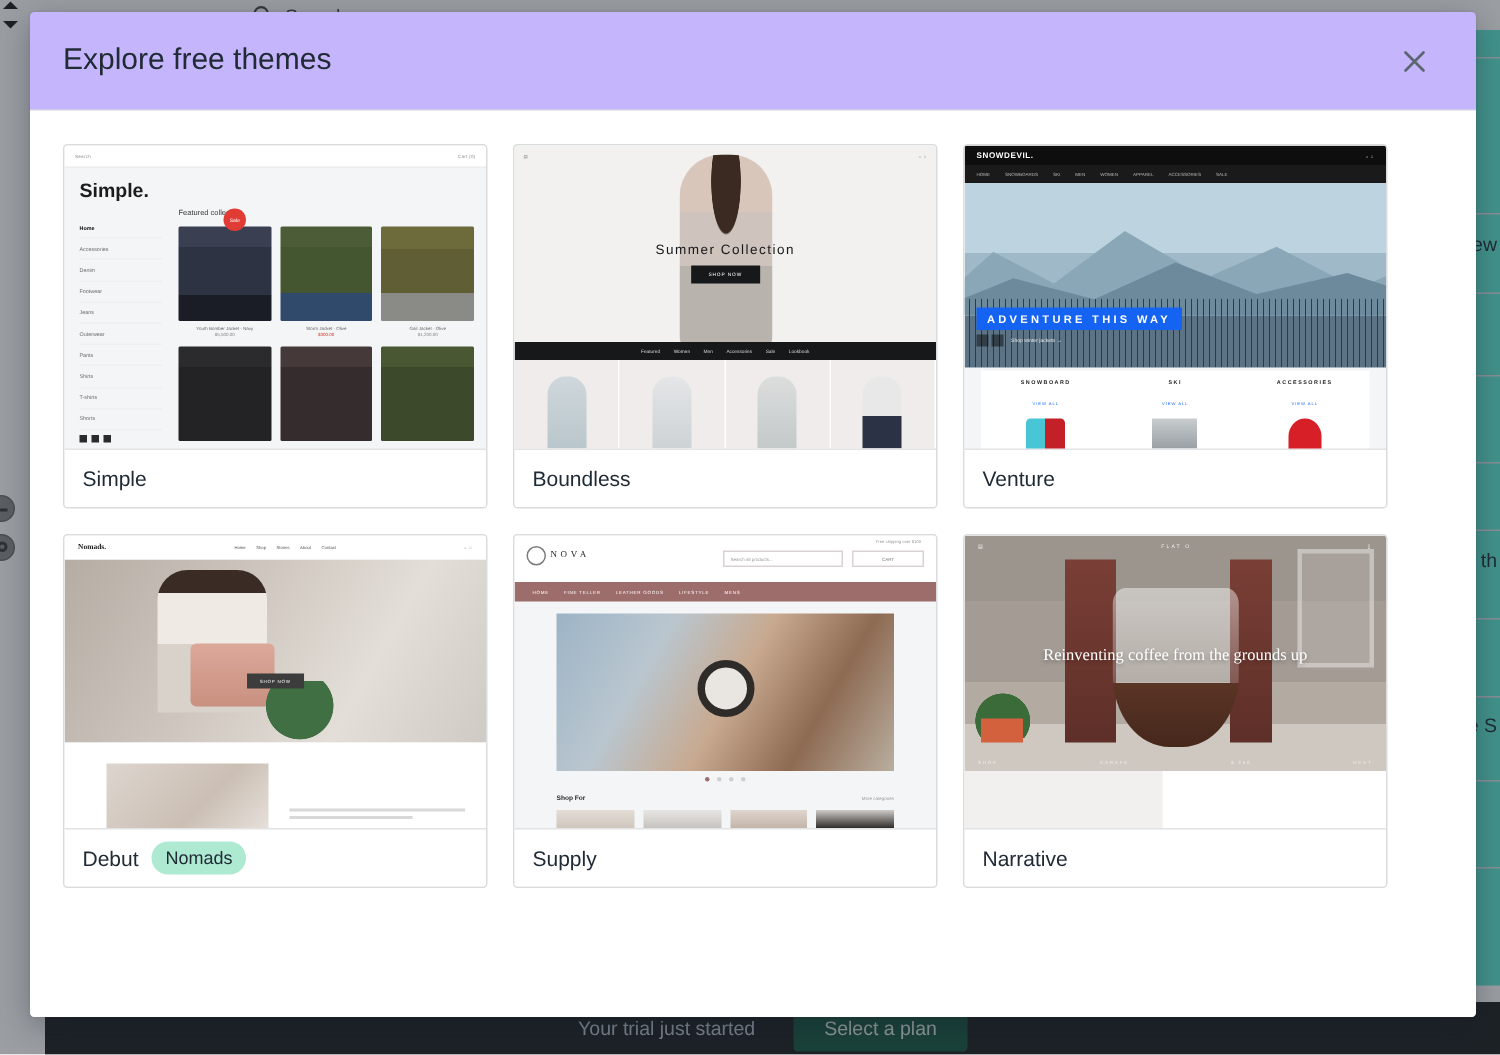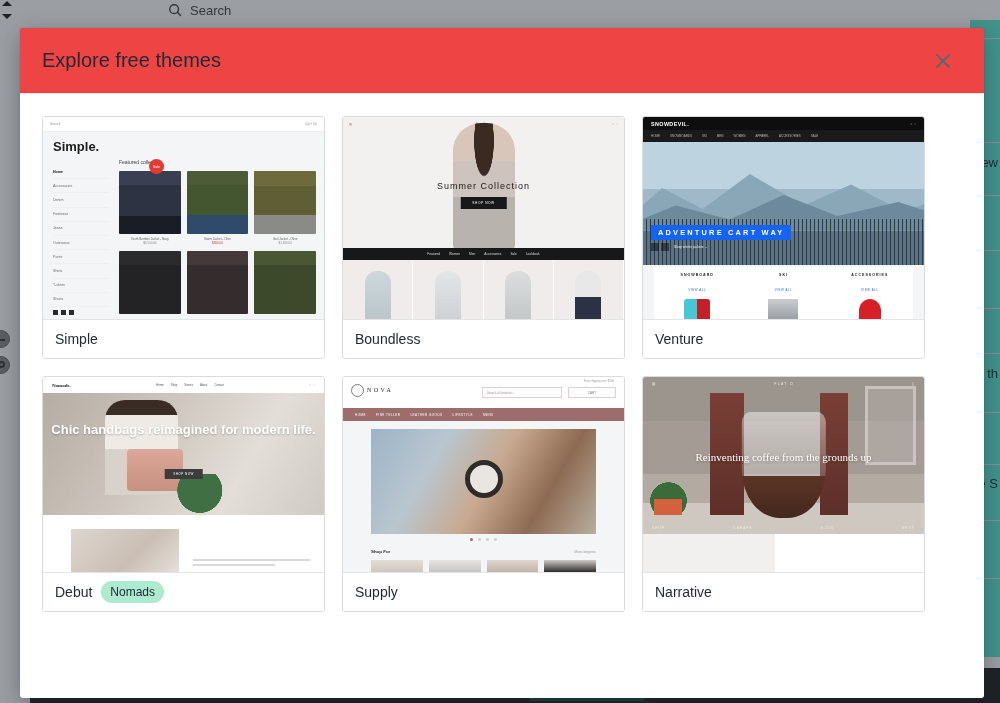--- a/index.html
+++ b/index.html
@@ -77,23 +77,23 @@
   }
 
   
   .dim {
     position: absolute; inset: 0;
     background: rgba(33,43,54,0.45);
   }
 
   
   .modal {
-    position: absolute; left: 20px; top: 28px;
+    position: absolute; left: 20px; top: 8px;
     width: 964px; height: 670px;
-    background: #ef4444; border-radius: 3px;
+    background: #c4b5fd; border-radius: 3px;
     box-shadow: 0 0 0 1px rgba(63,63,68,0.05), 0 6px 22px rgba(22,29,37,0.35);
     display: flex; flex-direction: column; overflow: hidden;
   }
   .modal-header {
     height: 66px; flex: none;
     display: flex; align-items: center; justify-content: space-between;
     padding: 0 24px 0 22px;
     border-bottom: 1px solid #e6e6e6;
   }
   .modal-title { font-size: 20px; color: #212b36; font-weight: 400; }
@@ -474,21 +474,21 @@
               <span>ACCESSORIES</span>
               <span>SALE</span>
             </div>
             <div class="vt-hero">
               <svg class="vt-mtn" style="top:18px;height:70px" viewBox="0 0 100 40" preserveAspectRatio="none">
                 <polygon points="0,40 14,16 26,28 40,8 56,26 70,14 86,30 100,18 100,40" fill="#8aa7b8"></polygon>
                 <polygon points="0,40 18,26 34,34 50,20 66,32 84,24 100,34 100,40" fill="#6d8a9d"></polygon>
               </svg>
               <div class="vt-trees"></div>
             </div>
-            <div class="vt-banner">ADVENTURE CART WAY</div>
+            <div class="vt-banner">ADVENTURE THIS WAY</div>
             <div class="vt-sub">
               <span class="vt-arrows">
                   <i></i>
                   <i></i>
                 </span>
               <span>Shop winter jackets →</span>
             </div>
             <div class="vt-cards">
               <div class="vt-cat">
                 <b>SNOWBOARD</b>
@@ -525,21 +525,20 @@
                 <span>About</span>
                 <span>Contact</span>
               </span>
               <span class="mini-text">⌕ ▯</span>
             </div>
             <div class="db-hero">
               <div style="position:absolute;left:22%;top:6%;width:26%;height:78%;background:linear-gradient(#3a2c24 0 16%,#efeae4 16% 52%,#d8d2cb 52% 100%);border-radius:20px 20px 0 0"></div>
               <div style="position:absolute;left:30%;top:46%;width:20%;height:34%;background:linear-gradient(#dca89a,#c8907f);border-radius:4px"></div>
               <div style="position:absolute;left:47%;bottom:0;width:22%;height:34%;background:radial-gradient(circle at 40% 40%,#3f6f42 0 50%,transparent 51%)"></div>
             </div>
-            <div class="db-title">Chic handbags reimagined for modern life.</div>
             <div class="db-btn">SHOP NOW</div>
             <div class="db-lower">
               <div class="db-img"></div>
               <div class="db-lines">
                   <i></i>
                   <i style="width:70%"></i>
                 </div>
             </div>
           </div>
         </div>

